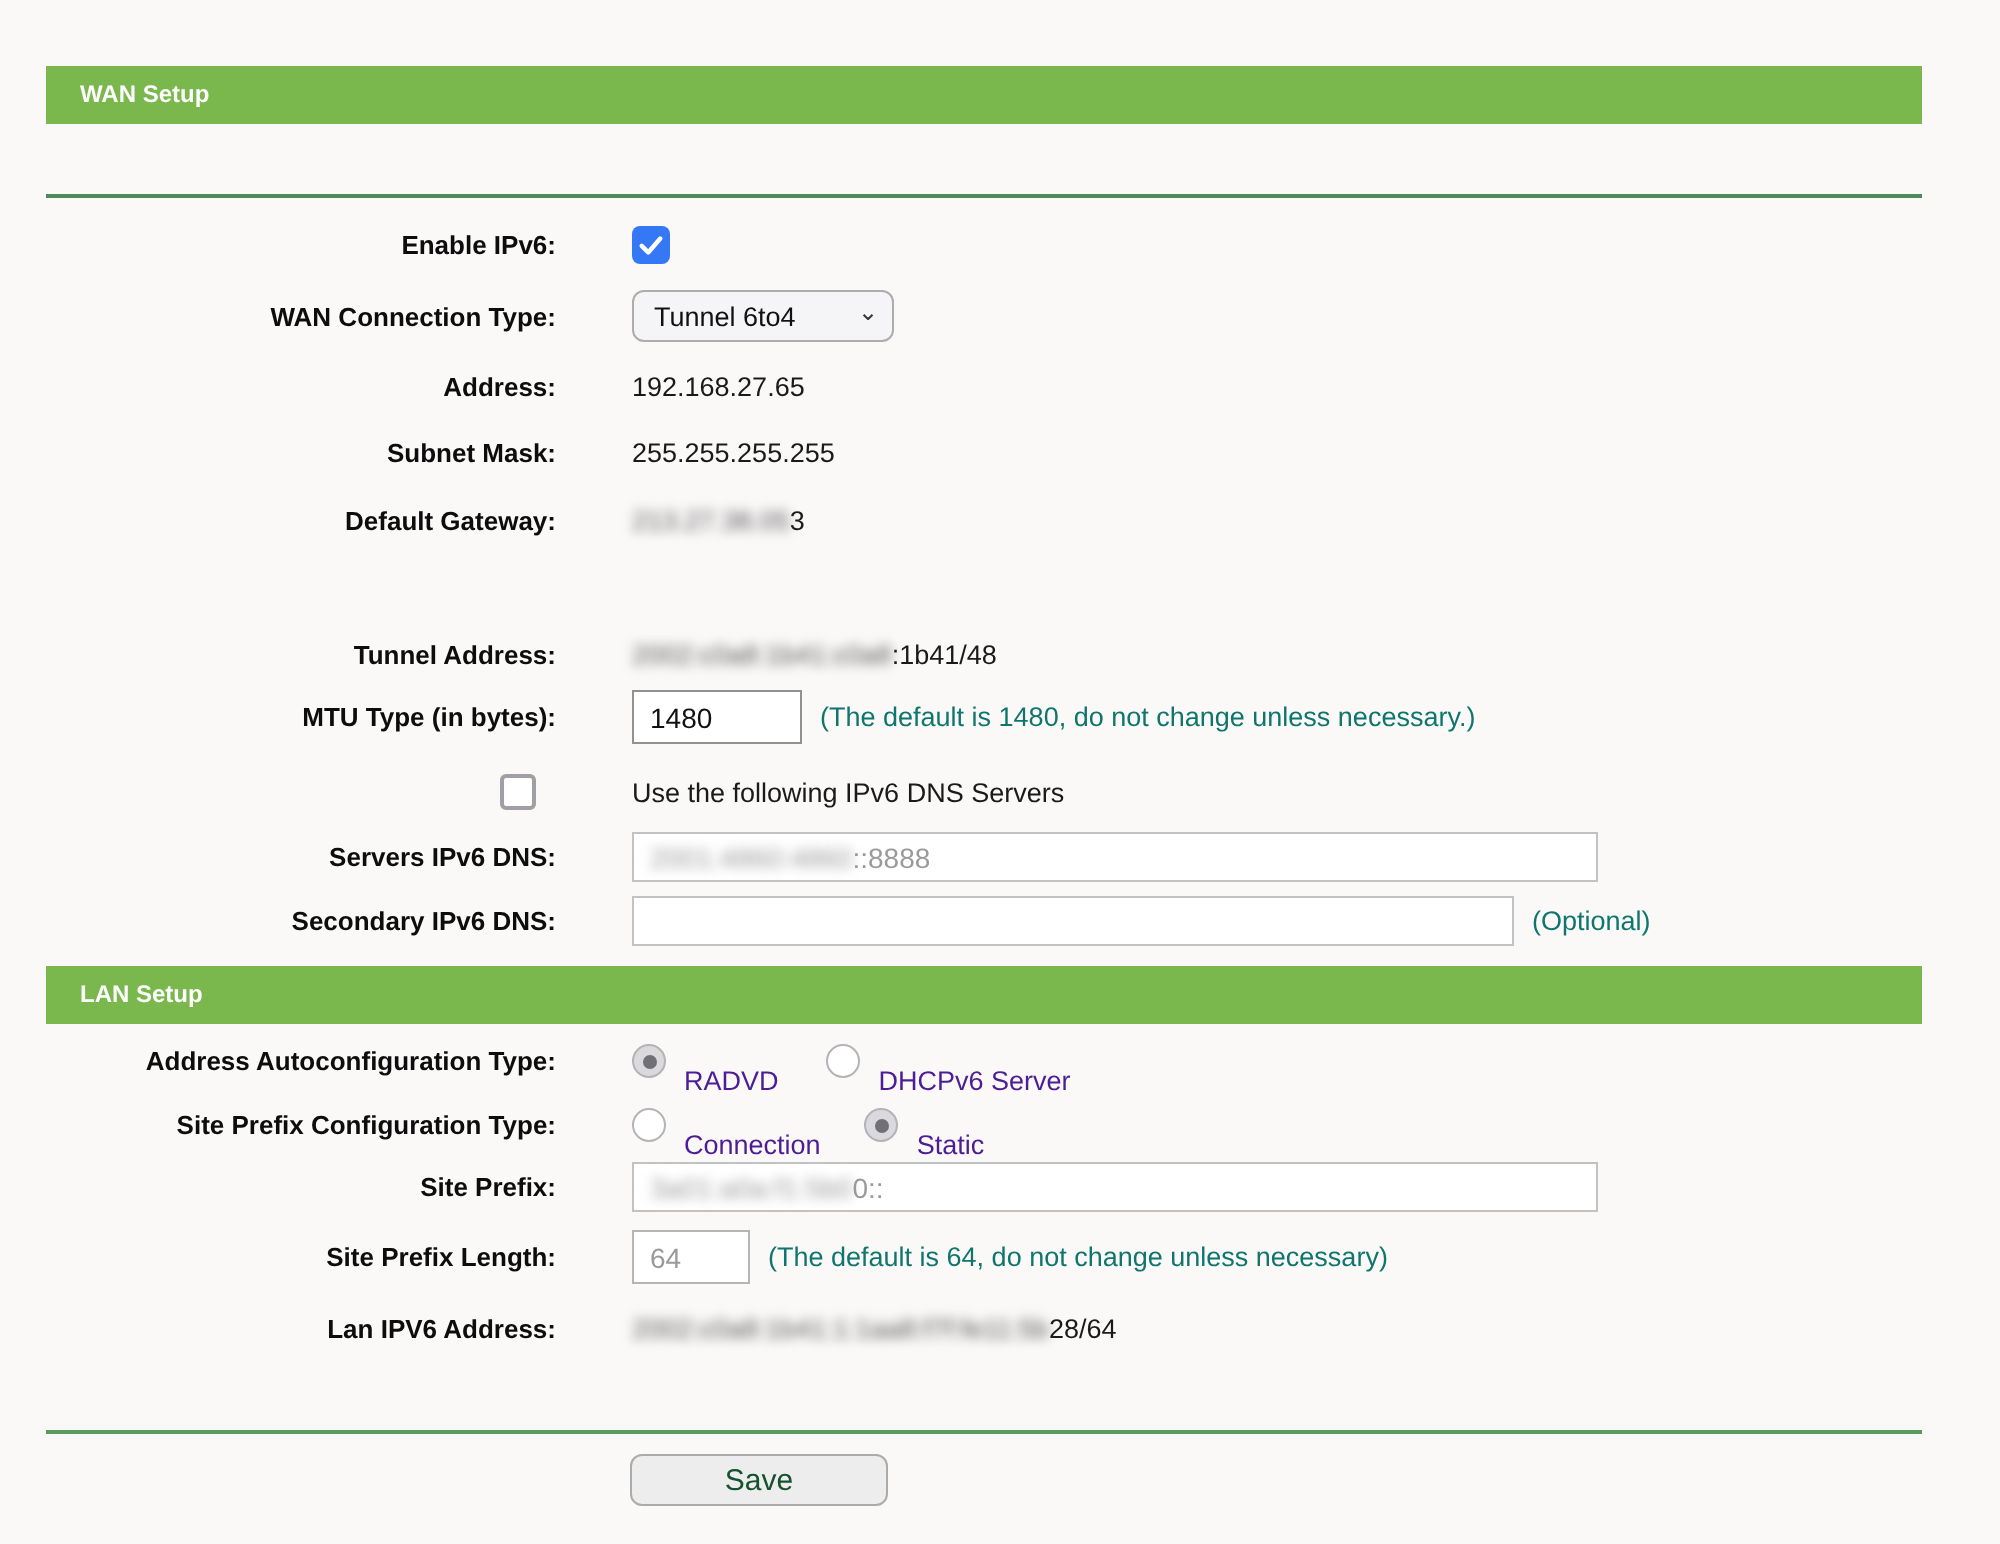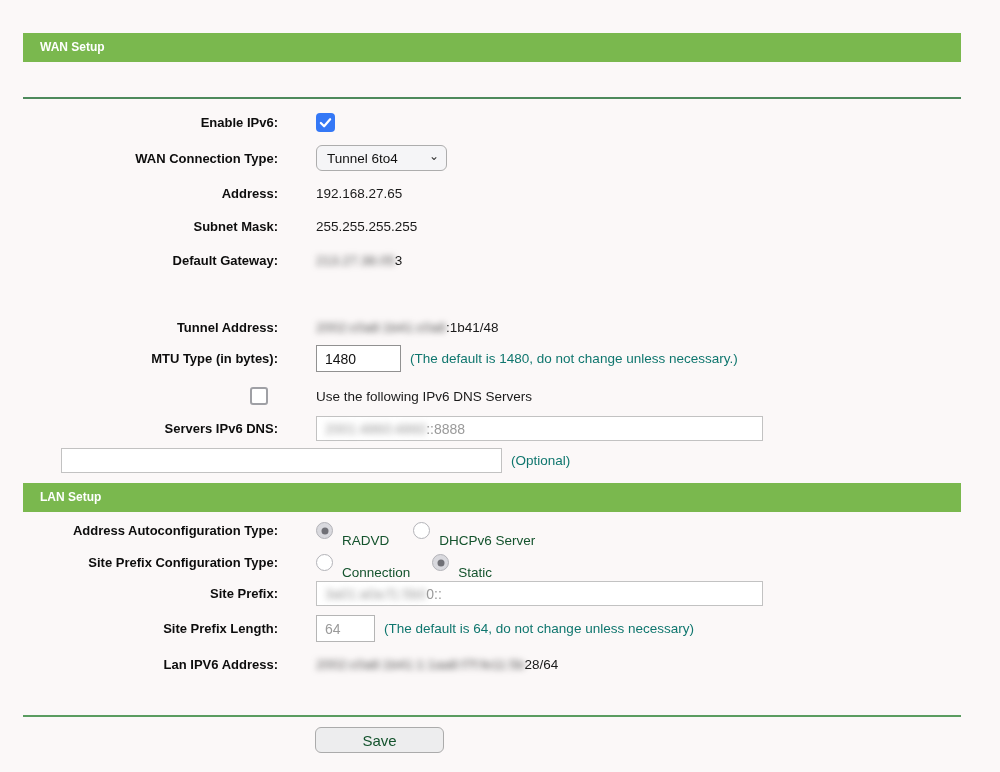--- a/index.html
+++ b/index.html
@@ -58,21 +58,21 @@
     width:17px;height:17px;border-radius:50%;box-sizing:border-box;
     display:inline-block;position:relative;
   }
   .radio.off{background:#ffffff;border:1.5px solid #b3b3b8;}
   .radio.on{background:#d9d9de;border:1.5px solid #b3b3b8;}
   .radio.on::after{
     content:"";position:absolute;left:50%;top:50%;
     width:7px;height:7px;border-radius:50%;
     background:#707076;transform:translate(-50%,-50%);
   }
-  .radio-label{font-size:13.5px;margin-left:9px;color:#14532d;margin-top:20px;}
+  .radio-label{font-size:13.5px;margin-left:9px;color:#4c1d95;margin-top:20px;}
   .radio-gap{width:24px;}
   
   .select-wrap{position:relative;display:inline-block;}
   select.wan-select{
     appearance:none;-webkit-appearance:none;
     width:131px;height:26px;
     border:1px solid #adadad;border-radius:6px;
     background:#f5f5f7;
     font-family:"Liberation Sans",sans-serif;
     font-size:13.5px;color:#111;
@@ -93,21 +93,21 @@
   }
   .input-tiny{
     width:59px;height:27px;border:1px solid #b5b5b5;
     font-size:14px;color:#9a9a9a;padding:0 8px;
   }
   .input-wide{
     width:441px;height:25px;border:1px solid #c2c2c2;
     font-size:14px;padding:0 8px;
   }
   .fake-input{
-    width:447px;height:25px;border:1px solid #c2c2c2;background:#fff;
+    width:483px;height:25px;border:1px solid #c2c2c2;background:#fff;
     box-sizing:border-box;display:flex;align-items:center;
     padding:0 8px;font-size:14px;
   }
   .note{font-size:13.5px;color:#0f766e;margin-left:9px;white-space:nowrap;}
   .save-btn{
     position:absolute;left:315px;top:727px;width:129px;height:26px;
     background:#ededee;border:1px solid #ababab;border-radius:6px;
     font-family:"Liberation Sans",sans-serif;
     font-size:15px;color:#14532d;cursor:pointer;
   }
@@ -191,20 +191,21 @@
     <div class="label-col">Servers IPv6 DNS:</div>
     <div class="value-col">
       <div class="fake-input gray-text">
         <span class="redacted gray">2001:4860:4860</span>
           <span>::8888</span>
       </div>
     </div>
   </div>
 
   <div class="row" style="top:448px;height:25px">
+    <div class="label-col">Secondary IPv6 DNS:</div>
     <div class="value-col">
       <input type="text" class="input-wide" value="" style="">
       <span class="note">(Optional)</span>
     </div>
   </div>
 
   <div class="section-bar" style="top:483px">
     <span>LAN Setup</span>
   </div>
 

